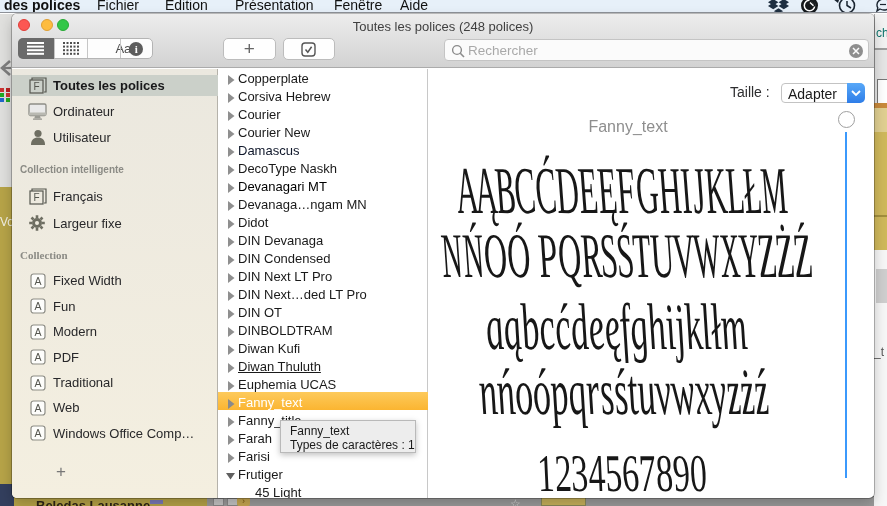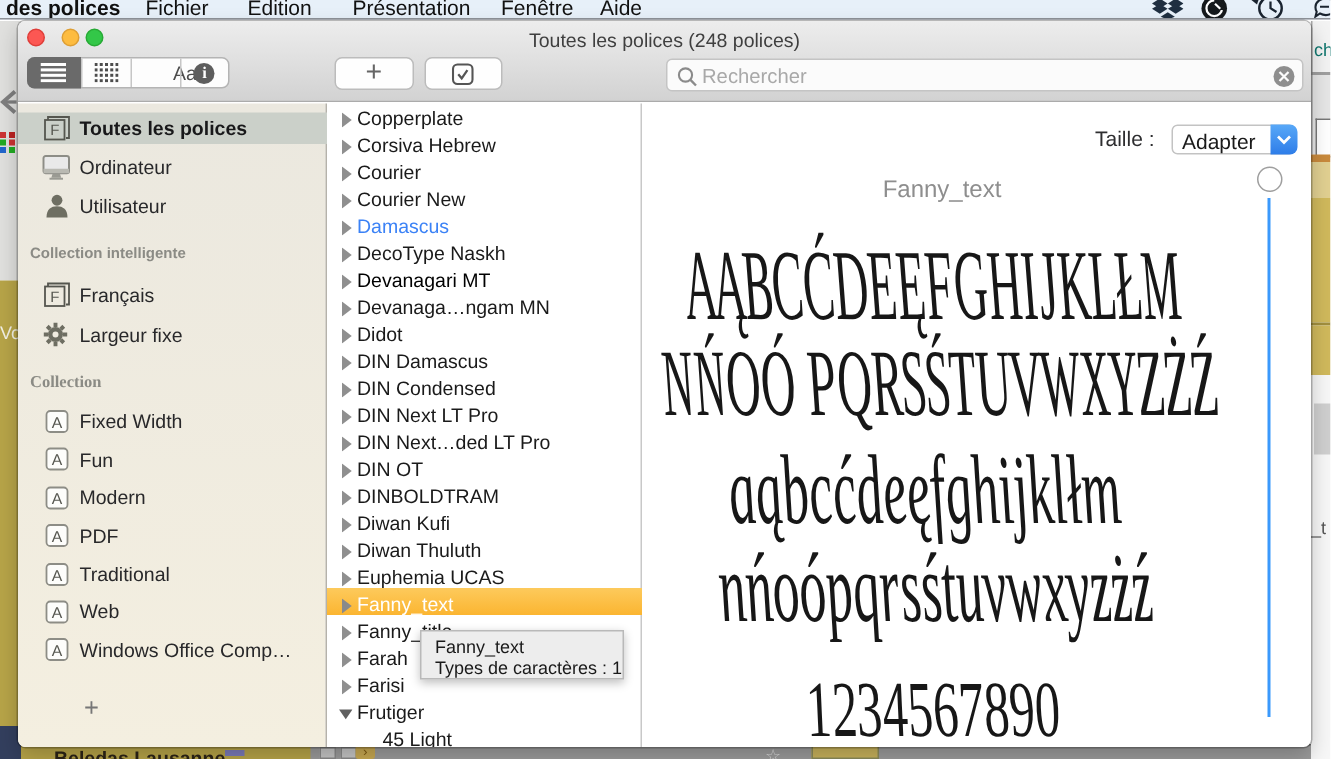--- a/index.html
+++ b/index.html
@@ -263,41 +263,41 @@
           <path d="M1 0 L7.5 5 L1 10 Z" fill="#8f8f8f"></path>
         </svg>
         <div class="abs" style="left:20.5px;top:37.5px;color:#1a1a1a;">Courier</div>
         <svg class="abs" style="left:9.5px;top:59.5px" width="8" height="10" viewBox="0 0 8 10">
           <path d="M1 0 L7.5 5 L1 10 Z" fill="#8f8f8f"></path>
         </svg>
         <div class="abs" style="left:20.5px;top:55.5px;color:#1a1a1a;">Courier New</div>
         <svg class="abs" style="left:9.5px;top:77.5px" width="8" height="10" viewBox="0 0 8 10">
           <path d="M1 0 L7.5 5 L1 10 Z" fill="#8f8f8f"></path>
         </svg>
-        <div class="abs" style="left:20.5px;top:73.5px;color:#3b82f6;">Damascus</div>
+        <div class="abs" style="left:20.5px;top:73.5px;color:#0f172a;">Damascus</div>
         <svg class="abs" style="left:9.5px;top:95.5px" width="8" height="10" viewBox="0 0 8 10">
           <path d="M1 0 L7.5 5 L1 10 Z" fill="#8f8f8f"></path>
         </svg>
         <div class="abs" style="left:20.5px;top:91.5px;color:#1a1a1a;">DecoType Naskh</div>
         <svg class="abs" style="left:9.5px;top:113.5px" width="8" height="10" viewBox="0 0 8 10">
           <path d="M1 0 L7.5 5 L1 10 Z" fill="#8f8f8f"></path>
         </svg>
         <div class="abs" style="left:20.5px;top:109.5px;color:#000000;">Devanagari MT</div>
         <svg class="abs" style="left:9.5px;top:131.5px" width="8" height="10" viewBox="0 0 8 10">
           <path d="M1 0 L7.5 5 L1 10 Z" fill="#8f8f8f"></path>
         </svg>
         <div class="abs" style="left:20.5px;top:127.5px;color:#1a1a1a;">Devanaga…ngam MN</div>
         <svg class="abs" style="left:9.5px;top:149.5px" width="8" height="10" viewBox="0 0 8 10">
           <path d="M1 0 L7.5 5 L1 10 Z" fill="#8f8f8f"></path>
         </svg>
         <div class="abs" style="left:20.5px;top:145.5px;color:#1a1a1a;">Didot</div>
         <svg class="abs" style="left:9.5px;top:167.5px" width="8" height="10" viewBox="0 0 8 10">
           <path d="M1 0 L7.5 5 L1 10 Z" fill="#8f8f8f"></path>
         </svg>
-        <div class="abs" style="left:20.5px;top:163.5px;color:#1a1a1a;">DIN Damascus</div>
+        <div class="abs" style="left:20.5px;top:163.5px;color:#1a1a1a;">DIN Devanaga</div>
         <svg class="abs" style="left:9.5px;top:185.5px" width="8" height="10" viewBox="0 0 8 10">
           <path d="M1 0 L7.5 5 L1 10 Z" fill="#8f8f8f"></path>
         </svg>
         <div class="abs" style="left:20.5px;top:181.5px;color:#1a1a1a;">DIN Condensed</div>
         <svg class="abs" style="left:9.5px;top:203.5px" width="8" height="10" viewBox="0 0 8 10">
           <path d="M1 0 L7.5 5 L1 10 Z" fill="#8f8f8f"></path>
         </svg>
         <div class="abs" style="left:20.5px;top:199.5px;color:#1a1a1a;">DIN Next LT Pro</div>
         <svg class="abs" style="left:9.5px;top:221.5px" width="8" height="10" viewBox="0 0 8 10">
           <path d="M1 0 L7.5 5 L1 10 Z" fill="#8f8f8f"></path>
@@ -311,21 +311,21 @@
           <path d="M1 0 L7.5 5 L1 10 Z" fill="#8f8f8f"></path>
         </svg>
         <div class="abs" style="left:20.5px;top:253.5px;color:#1a1a1a;">DINBOLDTRAM</div>
         <svg class="abs" style="left:9.5px;top:275.5px" width="8" height="10" viewBox="0 0 8 10">
           <path d="M1 0 L7.5 5 L1 10 Z" fill="#8f8f8f"></path>
         </svg>
         <div class="abs" style="left:20.5px;top:271.5px;color:#1a1a1a;">Diwan Kufi</div>
         <svg class="abs" style="left:9.5px;top:293.5px" width="8" height="10" viewBox="0 0 8 10">
           <path d="M1 0 L7.5 5 L1 10 Z" fill="#8f8f8f"></path>
         </svg>
-        <div class="abs" style="left:20.5px;top:289.5px;color:#1a1a1a;">Diwan Thuluth</div>
+        <div class="abs" style="left:20.5px;top:289.5px;color:#1a1a1a;text-decoration:underline;">Diwan Thuluth</div>
         <svg class="abs" style="left:9.5px;top:311.5px" width="8" height="10" viewBox="0 0 8 10">
           <path d="M1 0 L7.5 5 L1 10 Z" fill="#8f8f8f"></path>
         </svg>
         <div class="abs" style="left:20.5px;top:307.5px;color:#1a1a1a;">Euphemia UCAS</div>
         <div class="abs" style="left:0;top:323px;width:210px;height:18px;background:linear-gradient(#fdca5c,#fbb531);"></div>
         <svg class="abs" style="left:9.5px;top:329.5px" width="8" height="10" viewBox="0 0 8 10">
           <path d="M1 0 L7.5 5 L1 10 Z" fill="#8a8a8a"></path>
         </svg>
         <div class="abs" style="left:20.5px;top:325.5px;color:#fff;">Fanny_text</div>
         <svg class="abs" style="left:9.5px;top:347.5px" width="8" height="10" viewBox="0 0 8 10">

